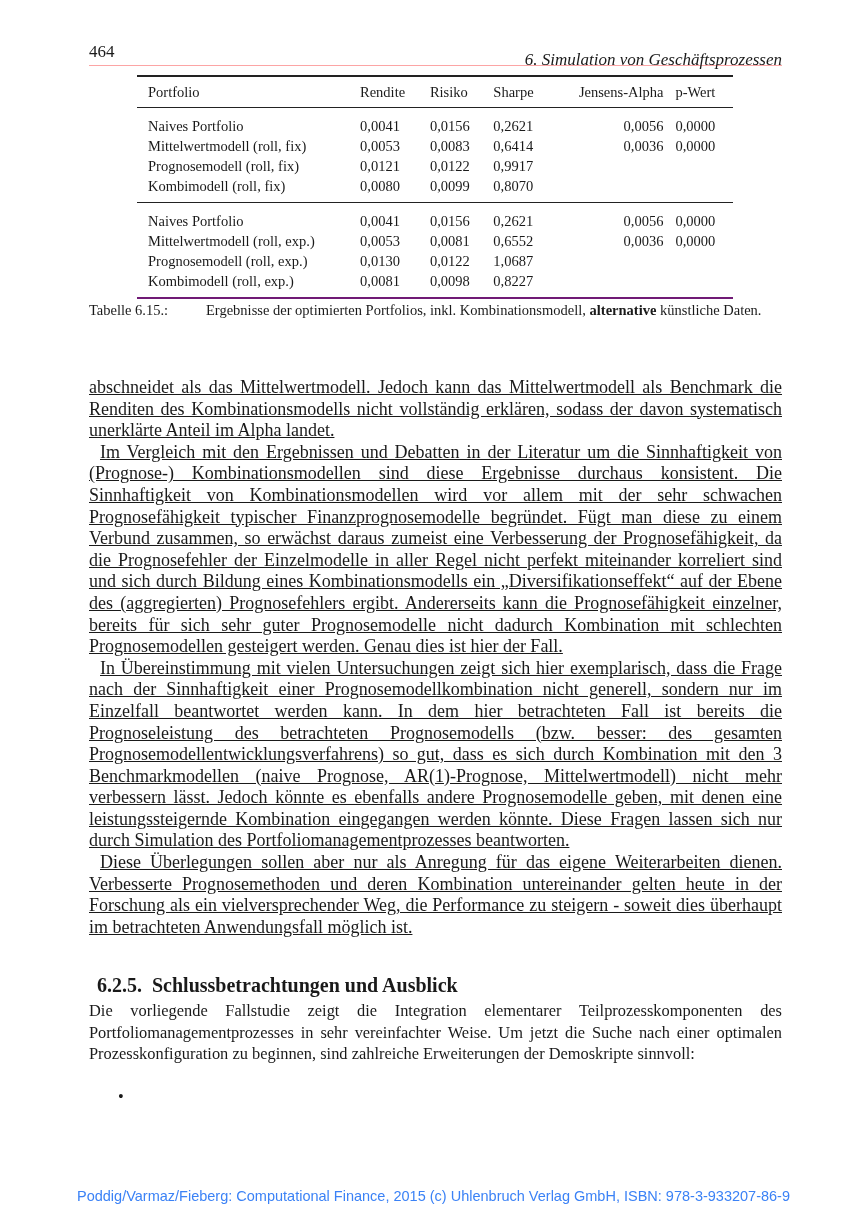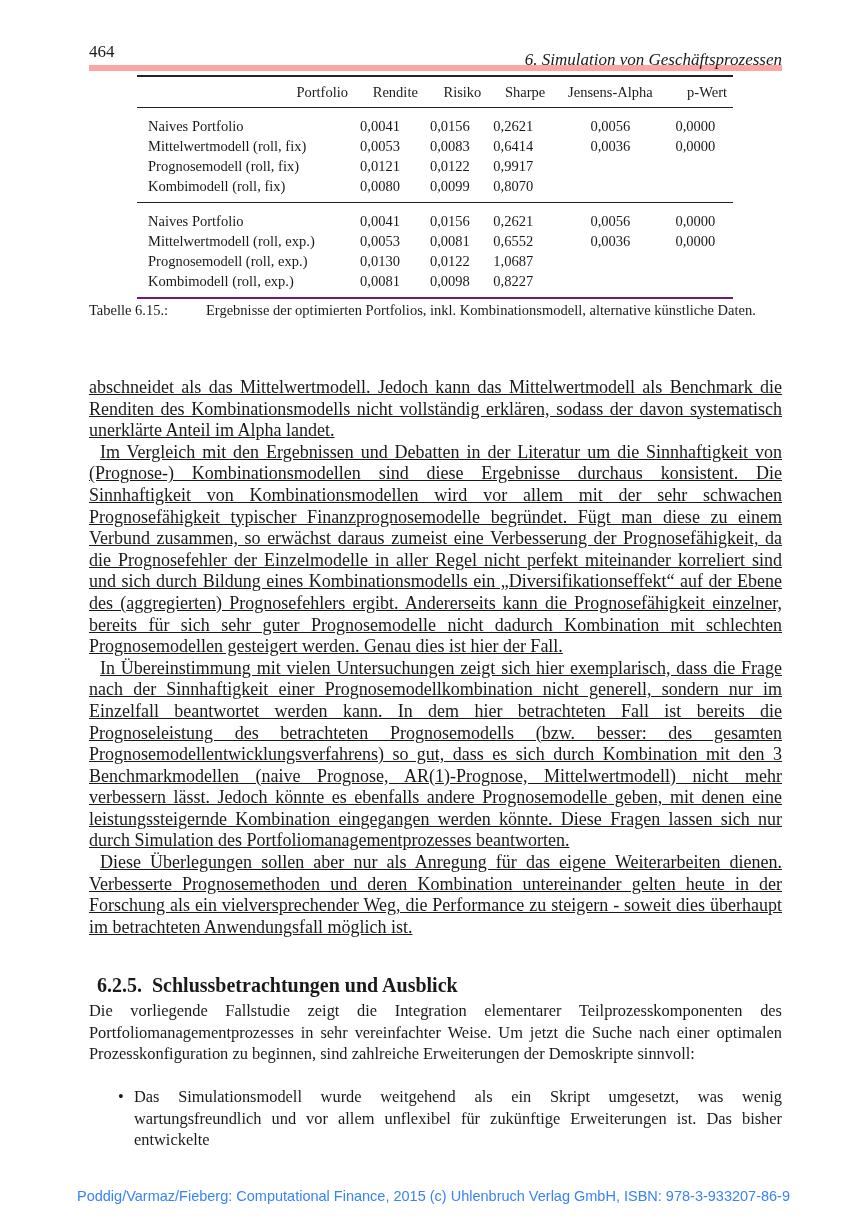--- a/index.html
+++ b/index.html
@@ -1,39 +1,39 @@
 <!DOCTYPE html>
 <html><head>
   <meta charset="utf-8">
   <style>
     html, body { margin: 0; padding: 0; background: #ffffff; }
     body { width: 867px; height: 1227px; position: relative; overflow: hidden;
            font-family: "Liberation Serif", "DejaVu Serif", serif; color: #1a1a1a; }
     .running-head { position: absolute; left: 89px; top: 41px; width: 693px; height: 24px;
-                    border-bottom: 6px solid #fca5a5; font-size: 17px; line-height: 22px; }
+                    border-bottom: 1px solid #fca5a5; font-size: 17px; line-height: 22px; }
     .running-head .pno { position: absolute; left: 0; top: 0; }
     .running-head .chap { position: absolute; right: 0; top: 8px; font-style: italic; }
 
     table.results { position: absolute; left: 137px; top: 75px; width: 596px;
                     border-collapse: collapse; font-size: 14.5px; }
     table.results th, table.results td { padding: 0 6px; line-height: 20px; white-space: nowrap; }
-    table.results th { font-weight: normal; text-align: right; height: 30px; vertical-align: middle;
+    table.results th { font-weight: normal; text-align: left; height: 30px; vertical-align: middle;
                        border-top: 2px solid #222; border-bottom: 1px solid #222; }
-    table.results th.r, table.results td.r { text-align: center; }
+    table.results th.r, table.results td.r { text-align: right; }
     table.results td:first-child, table.results th:first-child { padding-left: 11px; }
     table.results tr.grp-start td { padding-top: 8px; }
     table.results tr.grp-end td { padding-bottom: 6px; border-bottom: 1px solid #222; }
     table.results tr.last td { border-bottom: 2px solid #701a75; padding-bottom: 6px; }
     .col-name { width: 200px; }
 
     .caption { position: absolute; left: 89px; top: 300px; width: 693px; font-size: 14.5px;
                line-height: 20px; }
     .caption .lbl { float: left; }
     .caption .txt { display: block; margin-left: 117px; }
-    .caption b { font-weight: normal; }
+    .caption b { font-weight: bold; }
 
     .body-text { position: absolute; left: 89px; top: 377px; width: 693px; font-size: 18px;
                  line-height: 21.6px; text-align: justify; text-decoration: underline; }
     .body-text p { margin: 0; }
     .body-text p.indent { text-indent: 11px; }
 
     .section-title { position: absolute; left: 89px; top: 964px; font-size: 20px; font-weight: bold;
                      line-height: 26px; margin: 8px; }
     .section-title .num { margin-right: 10px; }
     .section-body { position: absolute; left: 89px; top: 1000px; width: 693px; font-size: 16.4px;
@@ -147,17 +147,16 @@
 
 <h2 class="section-title">
   <span class="num">6.2.5.</span><span>Schlussbetrachtungen und Ausblick</span>
 </h2>
 
 <p class="section-body">Die vorliegende Fallstudie zeigt die Integration elementarer Teilprozesskomponenten des Portfoliomanagementprozesses in sehr vereinfachter Weise. Um jetzt die Suche nach einer optimalen Prozesskonfiguration zu beginnen, sind zahlreiche Erweiterungen der Demoskripte sinnvoll:</p>
 
 <ul class="bullet-list">
   <li>
     <span class="dot">•</span>
-    <span>Das Simulationsmodell wurde weitgehend als ein Skript umgesetzt, was wenig wartungsfreundlich und vor allem unflexibel für zukünftige Erweiterungen ist. Das bisher entwickelte</span>
   </li>
 </ul>
 
 <div class="footer">Poddig/Varmaz/Fieberg: Computational Finance, 2015  (c) Uhlenbruch Verlag GmbH, ISBN: 978-3-933207-86-9</div>
 
 </body></html>

